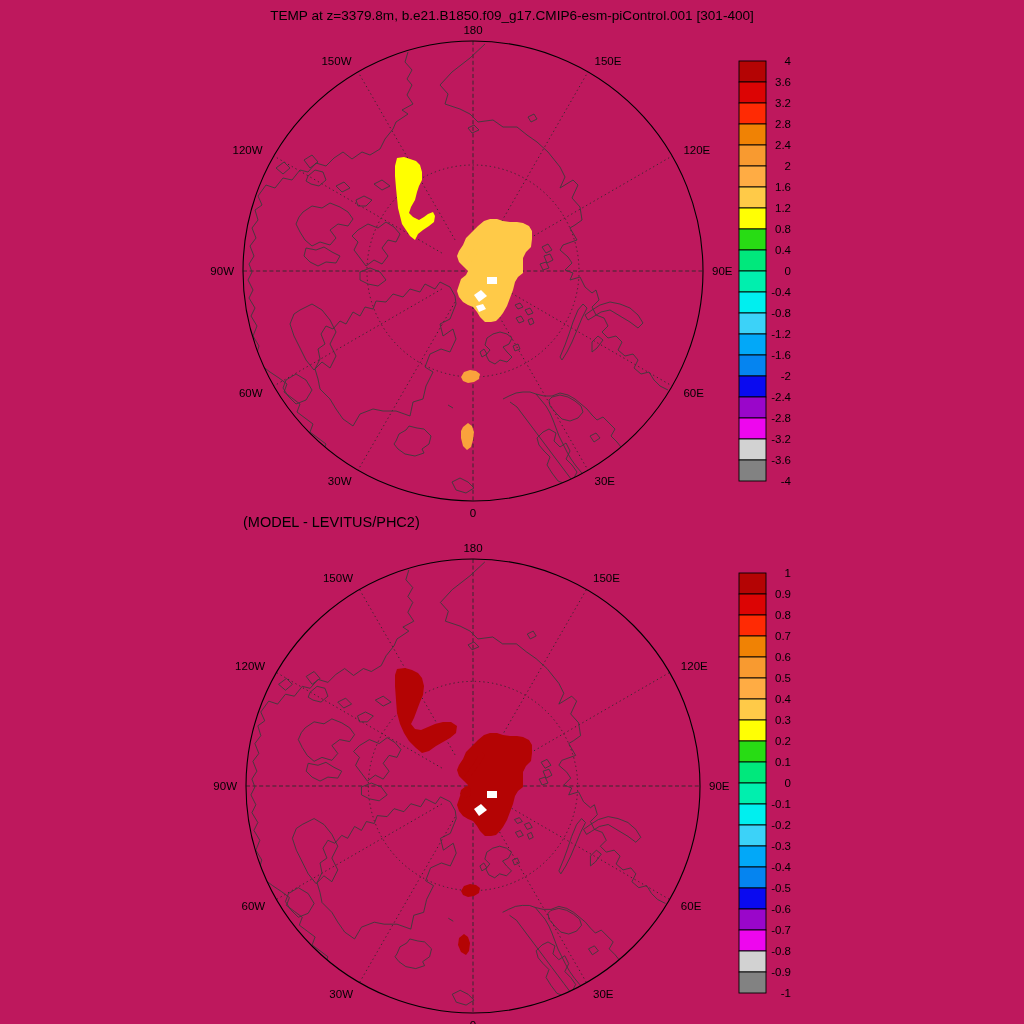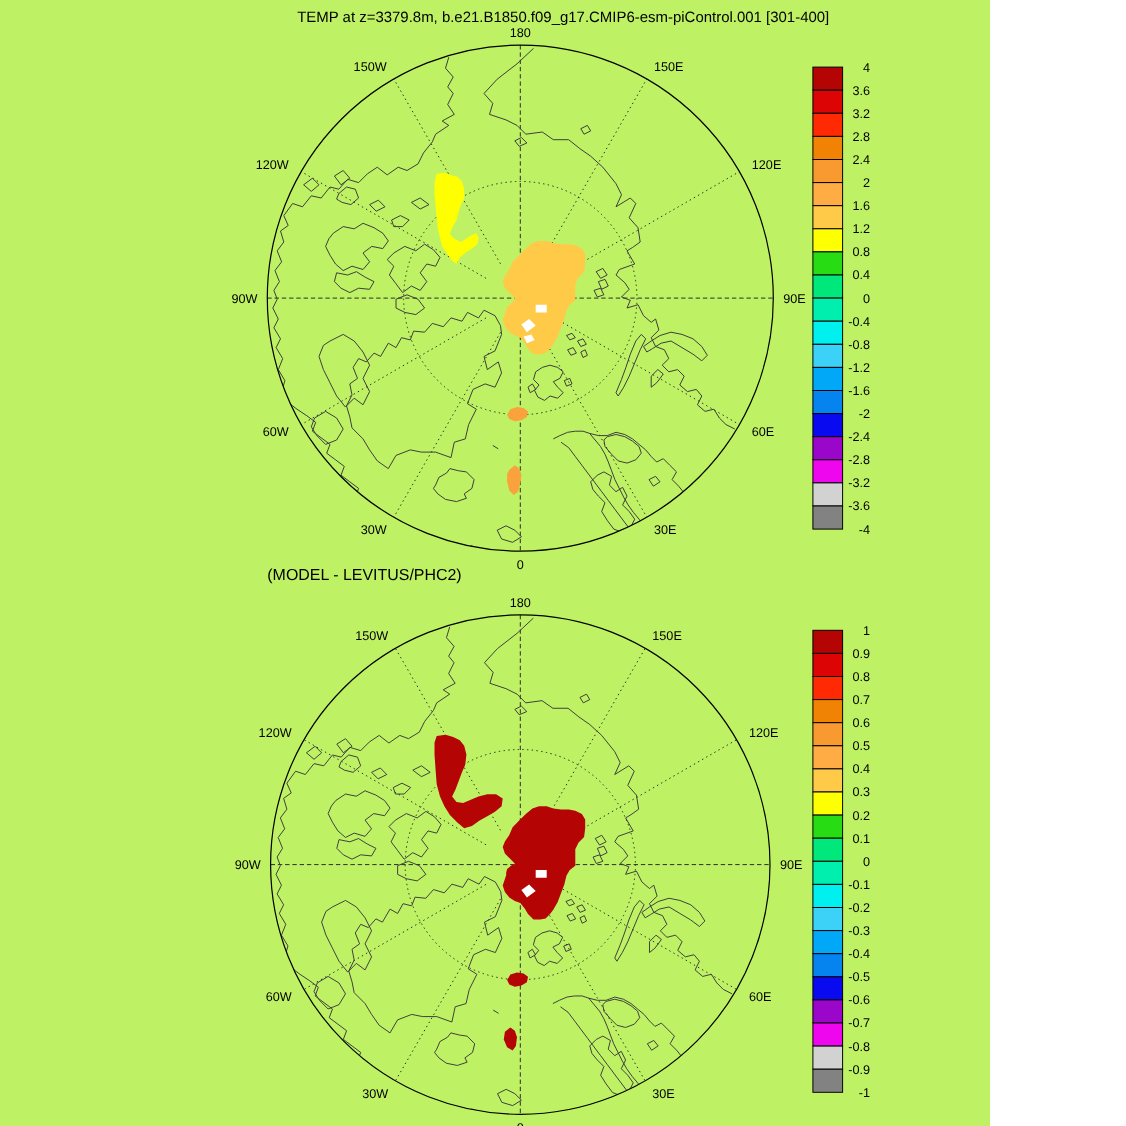--- a/index.html
+++ b/index.html
@@ -1,16 +1,16 @@
 <!DOCTYPE html>
 <html><head>
 <meta charset="utf-8">
 <style>
   html,body{margin:0;padding:0;background:#ffffff;}
-  #canvas{position:relative;width:900px;height:1024px;background:#bef264;overflow:hidden;}
+  #canvas{position:relative;width:1024px;height:1024px;background:#be185d;overflow:hidden;}
   svg text{font-family:"Liberation Sans","DejaVu Sans",sans-serif;fill:#000;}
   .title-text{font-size:13.6px;}
   .subtitle-text{font-size:14.5px;}
 </style>
 </head>
 <body>
 
 <div id="canvas">
   <svg id="fig" width="1024" height="1024" viewBox="0 0 1024 1024">
     <defs>

